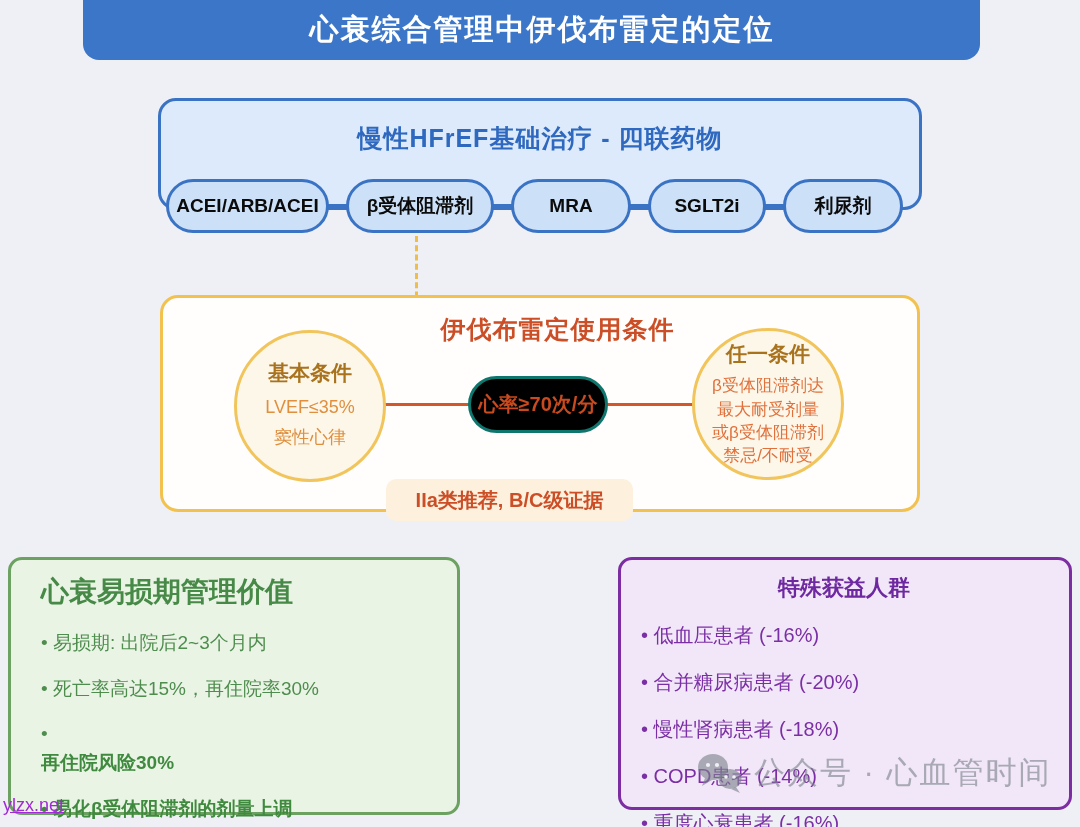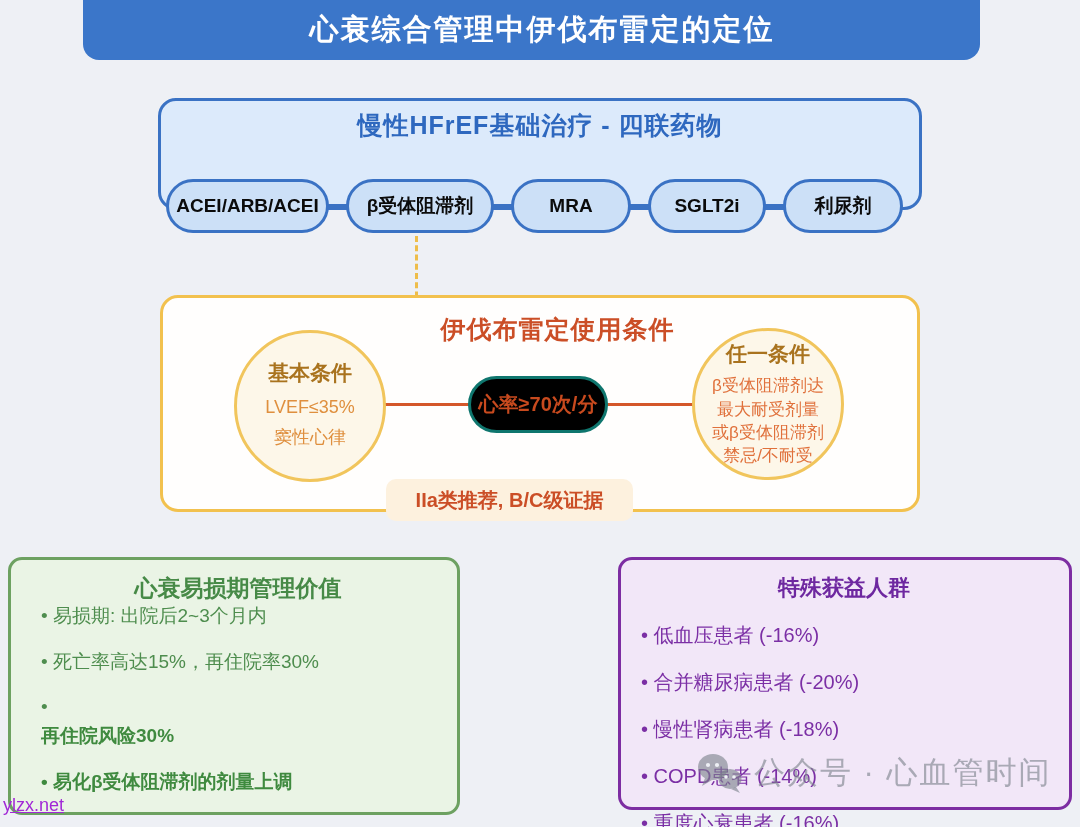--- a/index.html
+++ b/index.html
@@ -24,21 +24,21 @@
   }
 
   
   .blue-box {
     left: 158px; top: 98px; width: 764px; height: 112px;
     background: #dceafb;
     border: 3px solid #3a72c4;
     border-radius: 18px;
   }
   .blue-title {
-    margin-top: 8px; text-align: center;
+    margin-top: 21px; text-align: center;
     font-size: 25px; font-weight: bold; color: #2e68bf; letter-spacing: 1px;
   }
   .pill-line { left: 178px; top: 204px; width: 718px; height: 3px; background: #3a72c4; }
   .pills {
     left: 166px; top: 179px; width: 740px; height: 54px;
     display: flex; gap: 17px;
   }
   .pill {
     height: 54px;
     background: #cce0f7;
@@ -94,21 +94,21 @@
     display: flex; align-items: center; justify-content: center;
     font-size: 20px; font-weight: bold; color: #cb4e26;
   }
 
   
   .green-box {
     left: 8px; top: 557px; width: 452px; height: 258px;
     background: #eaf4e5; border: 3px solid #6da161; border-radius: 14px;
     padding: 13px 22px 0 30px;
   }
-  .green-title { text-align: center; font-size: 23px; font-weight: bold; color: #478a47; }
+  .green-title { font-size: 28px; font-weight: bold; color: #478a47; margin-bottom: 20px; }
   .g-item { font-size: 19px; color: #4e8d4e; margin-bottom: 21px; line-height: 1.3; }
   .g-item::before { content: "• "; }
   .g-bold, .g-item.g-bold { font-weight: bold; color: #3f8a3f; }
   .g-sub { font-weight: bold; color: #3f8a3f; margin-top: 4px; }
 
   
   .purple-box {
     left: 618px; top: 557px; width: 454px; height: 253px;
     background: #f2e7f8; border: 3px solid #7d2da2; border-radius: 14px;
     padding: 13px 22px 0 20px;

